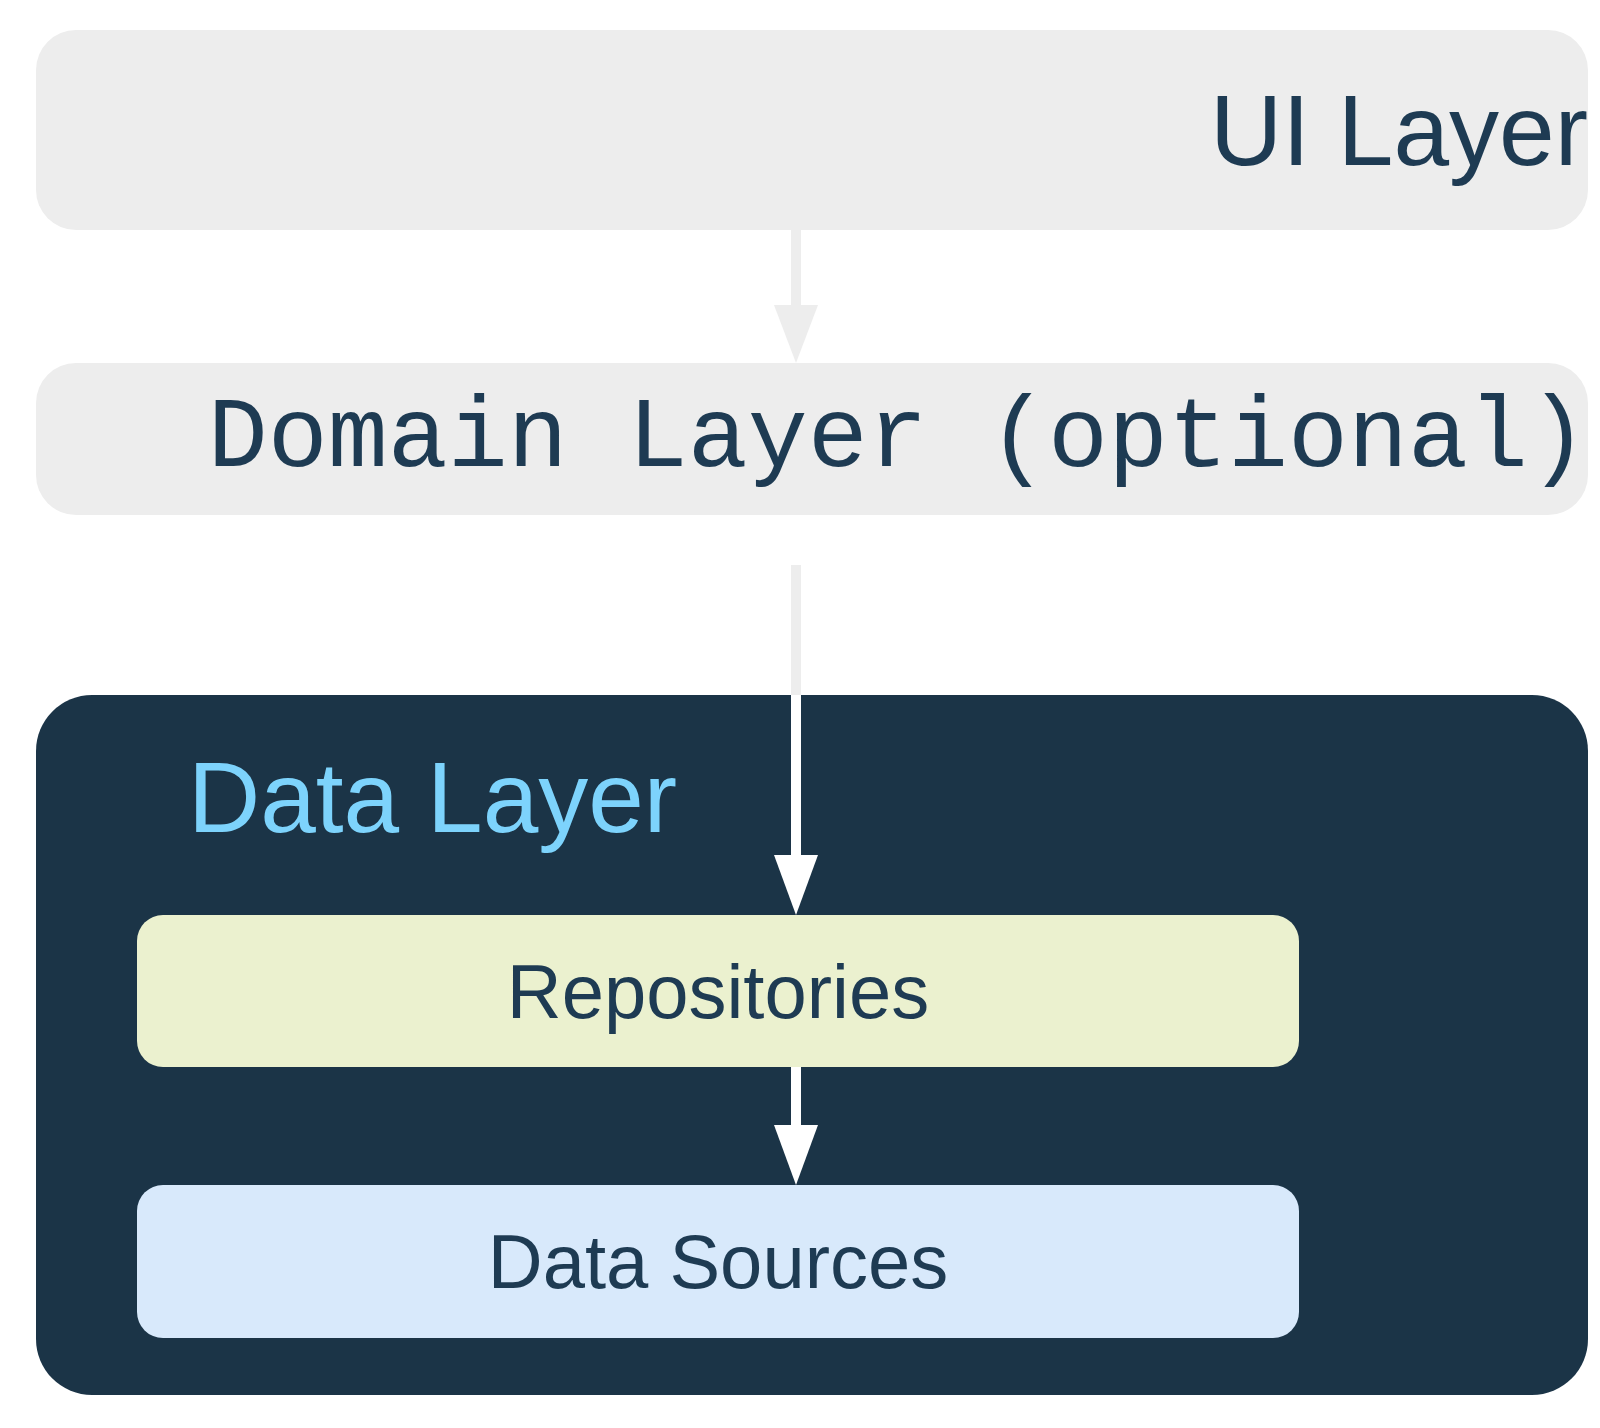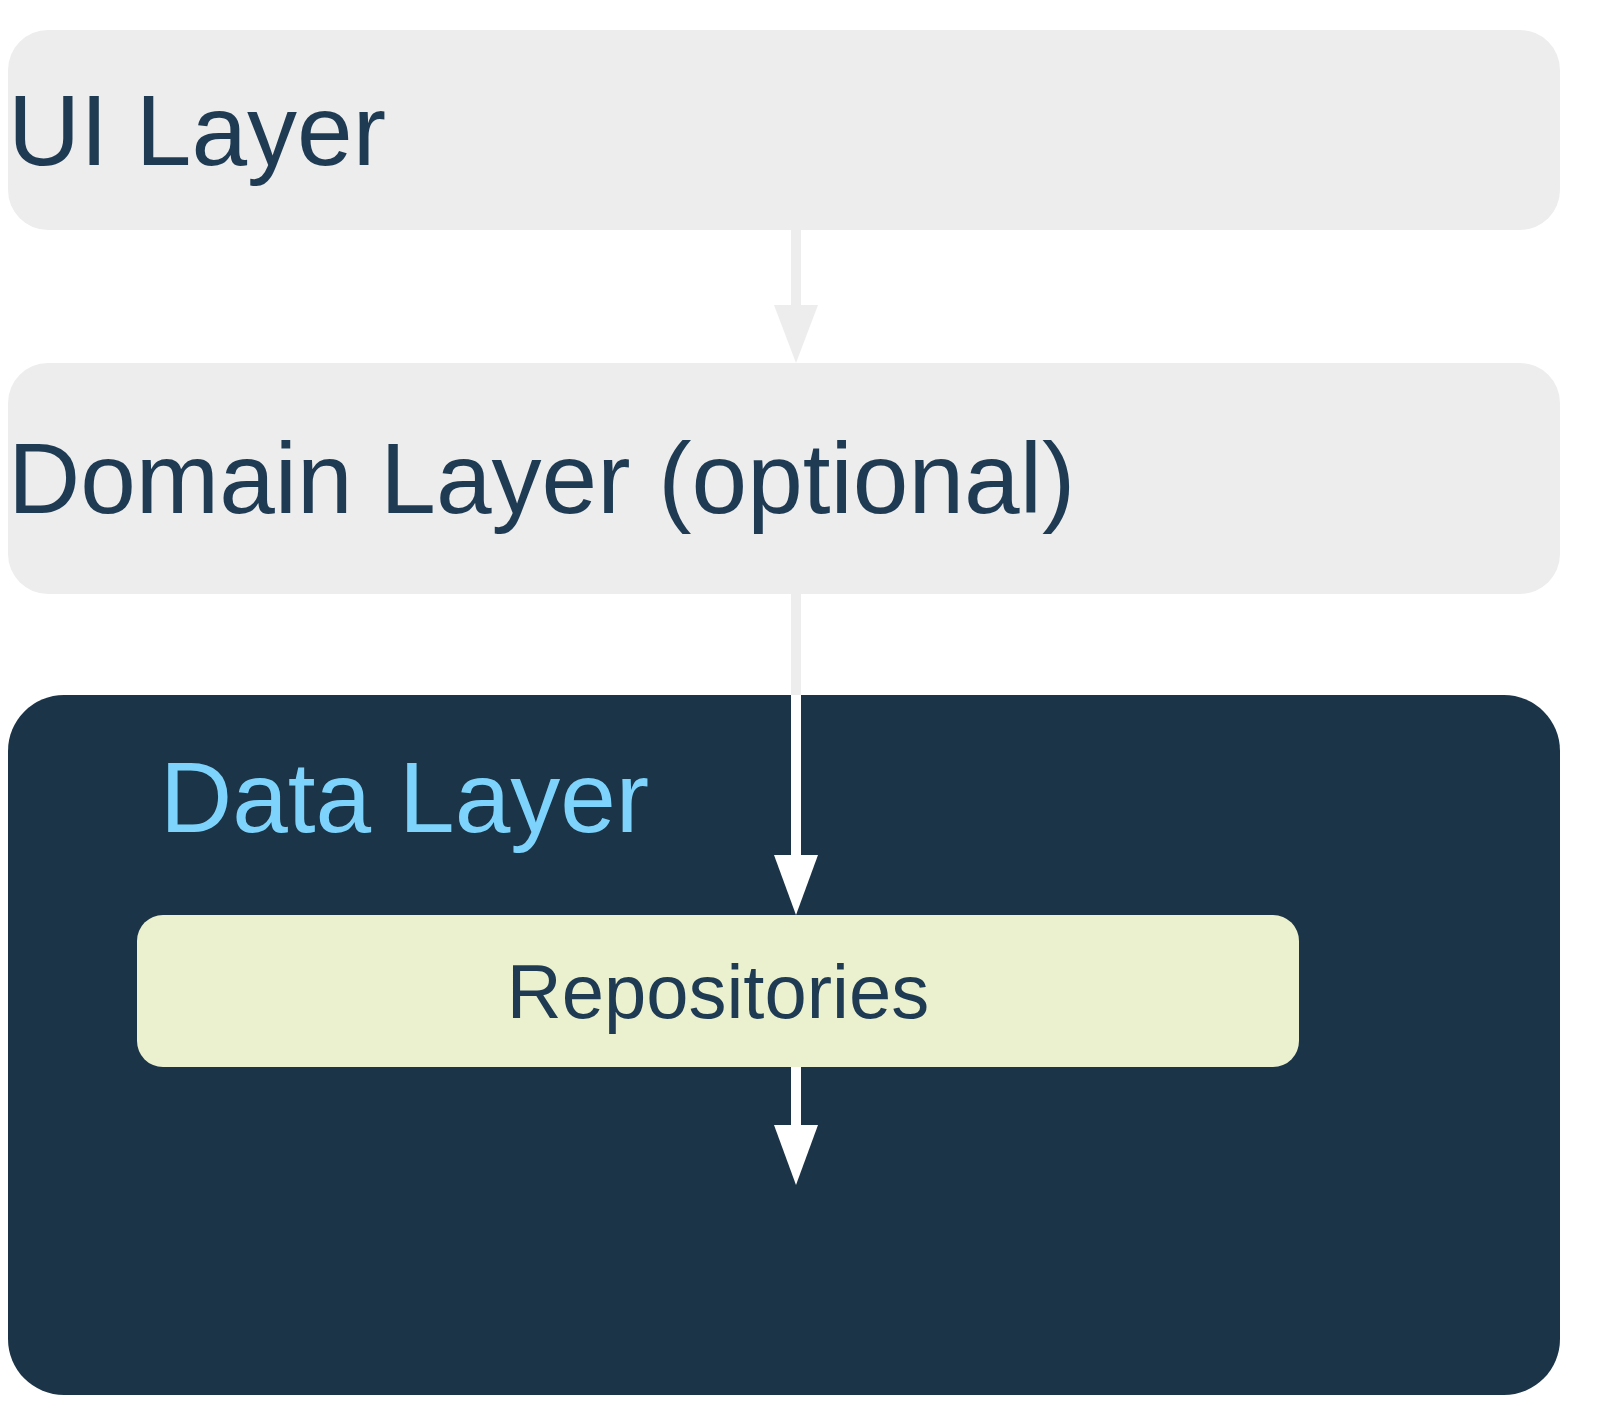--- a/index.html
+++ b/index.html
@@ -12,36 +12,36 @@
     position: relative;
     width: 1600px;
     height: 1428px;
     background: #FFFFFF;
     overflow: hidden;
   }
 
   
   .layer-box {
     position: absolute;
-    left: 8px;
+    left: 36px;
     width: 1552px;
     display: flex;
     align-items: center;
-    justify-content: flex-start;
+    justify-content: flex-end;
     box-sizing: border-box;
   }
   .layer-gray {
     background: #EDEDED;
     border-radius: 40px;
     height: 200px;
     color: #1E3B53;
     font-size: 100px;
   }
   .box-ui     { top: 30px; }
-  .box-domain { top: 363px; height: 231px; }
+  .box-domain { top: 363px; height: 152px; font-family: Liberation Mono, monospace; }
 
   .box-data {
     top: 695px;
     height: 700px;
     background: #1B3447;
     border-radius: 56px;
     display: block;
   }
   .data-layer-title {
     position: absolute;
@@ -140,14 +140,17 @@
 
   <div class="inner-box box-repositories">
     <span>Repositories</span>
   </div>
 
   <div>
     <div class="arrow-shaft shaft-white a3-shaft"></div>
     <div class="arrow-head head-white a3-head"></div>
   </div>
 
+  <div class="inner-box box-datasources">
+    <span>Data Sources</span>
+  </div>
 
 </div>
 
 </body></html>

